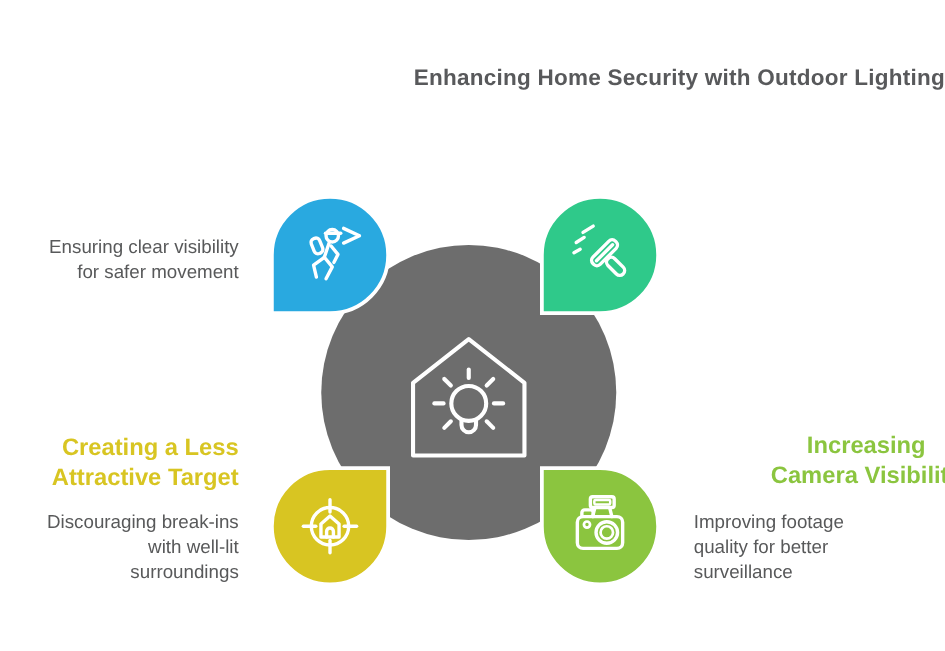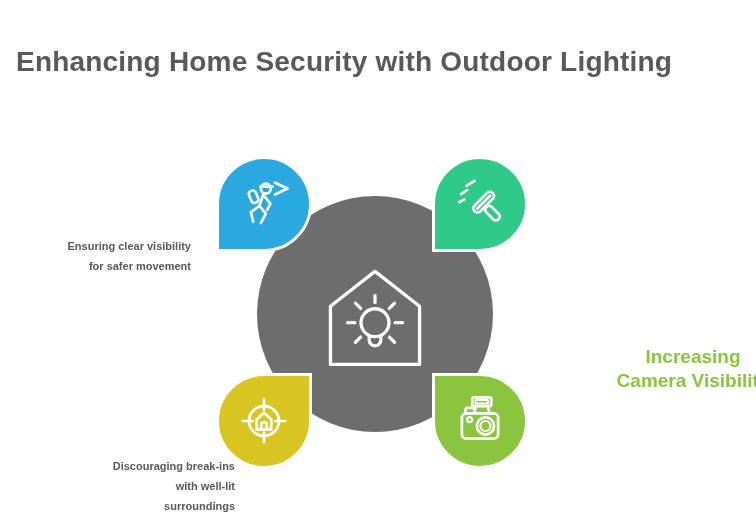--- a/index.html
+++ b/index.html
@@ -1,51 +1,51 @@
 <!DOCTYPE html>
 <html style="--title-text: #58595b; --body-text: #58595a; --center-circle: #6d6d6d; --blue: #29a9e0; --green: #2fc98a; --yellow: #d8c522; --lime: #8bc53f; --icon-stroke: #ffffff;"><head>
 <meta charset="utf-8">
 <style>
   html,body{margin:0;padding:0;background:#fff;}
   .canvas{
     position:relative;width:756px;height:521px;background:#fff;overflow:hidden;
     font-family:"Liberation Sans","DejaVu Sans",sans-serif;
   }
   .title{
-    position:absolute;top:47px;left:0;right:0;text-align:left;
-    font-size:28px;line-height:30px;font-weight:700;color:var(--title-text);
+    position:absolute;top:47px;left:0;right:0;text-align:right;
+    font-size:18px;line-height:30px;font-weight:700;color:var(--title-text);
     letter-spacing:.2px;
     margin-left:16px;
   }
   .circle{
     position:absolute;left:257px;top:196px;width:236px;height:236px;border-radius:50%;
     background:var(--center-circle);display:flex;align-items:center;justify-content:center;
   }
   .pod{
     position:absolute;width:96px;height:96px;box-sizing:border-box;border:3px solid #fff;
     display:flex;align-items:center;justify-content:center;
   }
   .pod-tl{left:216px;top:156px;background:var(--blue);border-radius:50% 50% 50% 0;}
   .pod-tr{left:432px;top:156px;background:var(--green);border-radius:50% 50% 50% 0;}
   .pod-bl{left:216px;top:373px;background:var(--yellow);border-radius:50% 0 50% 50%;}
   .pod-br{left:432px;top:373px;background:var(--lime);border-radius:0 50% 50% 50%;}
   .heading{
     position:absolute;font-size:19px;line-height:24px;font-weight:700;
     white-space:pre-line;
   }
   .body-text{
-    position:absolute;font-size:11px;line-height:20px;font-weight:700;
-    color:var(--body-text);white-space:pre-line;margin-top:48px;
+    position:absolute;font-size:15px;line-height:20px;font-weight:400;
+    color:var(--body-text);white-space:pre-line;
   }
   .h-tl{top:105px;left:0;width:191px;text-align:right;color:var(--blue);}
   .b-tl{top:188px;left:0;width:191px;text-align:right;}
   .h-tr{top:130px;left:555px;width:196px;text-align:left;color:var(--green);}
   .b-tr{top:192px;left:555px;width:196px;text-align:left;}
   .h-bl{top:347px;left:0;width:191px;text-align:right;color:var(--yellow);}
-  .b-bl{top:408px;left:0;width:191px;text-align:right;padding-left:44px;}
+  .b-bl{top:408px;left:0;width:191px;text-align:right;}
   .h-br{top:345px;left:555px;width:196px;text-align:center;color:var(--lime);margin-left:40px;}
   .b-br{top:408px;left:555px;width:196px;text-align:left;}
   svg{display:block;}
   svg *{vector-effect:none;}
 </style>
 </head>
 <body>
 
 <div class="canvas">
 
@@ -113,20 +113,25 @@
       <circle cx="38" cy="37.5" r="9.5"></circle>
       <circle cx="38" cy="37.5" r="5.5" stroke-width="2.4"></circle>
       <circle cx="20.5" cy="30.5" r="2.7" stroke-width="2.4"></circle>
     </svg>
   </div>
 
   <div class="body-text b-tl">Ensuring clear visibility
 for safer movement</div>
 
 
+  <div class="heading h-bl">Creating a Less
+Attractive Target</div>
   <div class="body-text b-bl">Discouraging break-ins
 with well-lit
 surroundings</div>
 
   <div class="heading h-br">Increasing
 Camera Visibility</div>
+  <div class="body-text b-br">Improving footage
+quality for better
+surveillance</div>
 
 </div>
 
 </body></html>

